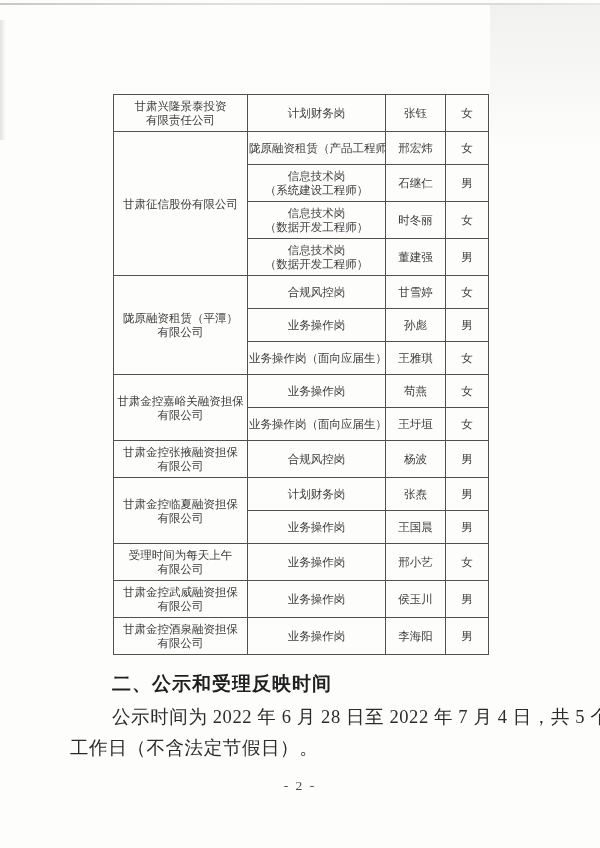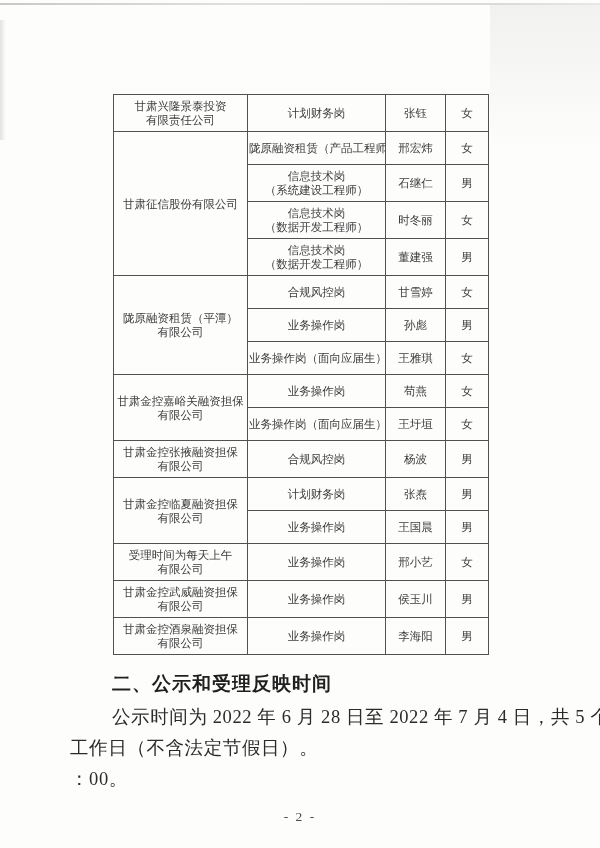--- a/index.html
+++ b/index.html
@@ -251,18 +251,17 @@
   </table>
 
   <div class="section-heading">二、公示和受理反映时间</div>
 
   <div class="paragraphs">
       <div>
         <div class="text-line indent">公示时间为 2022 年 6 月 28 日至 2022 年 7 月 4 日，共 5 个</div>
         <div class="text-line">工作日（不含法定节假日）。</div>
       </div>
       <div>
-        <div class="text-line">：00。</div>
       </div>
     </div>
 
   <div class="page-number">- 2 -</div>
 </div>
 
 </body></html>

